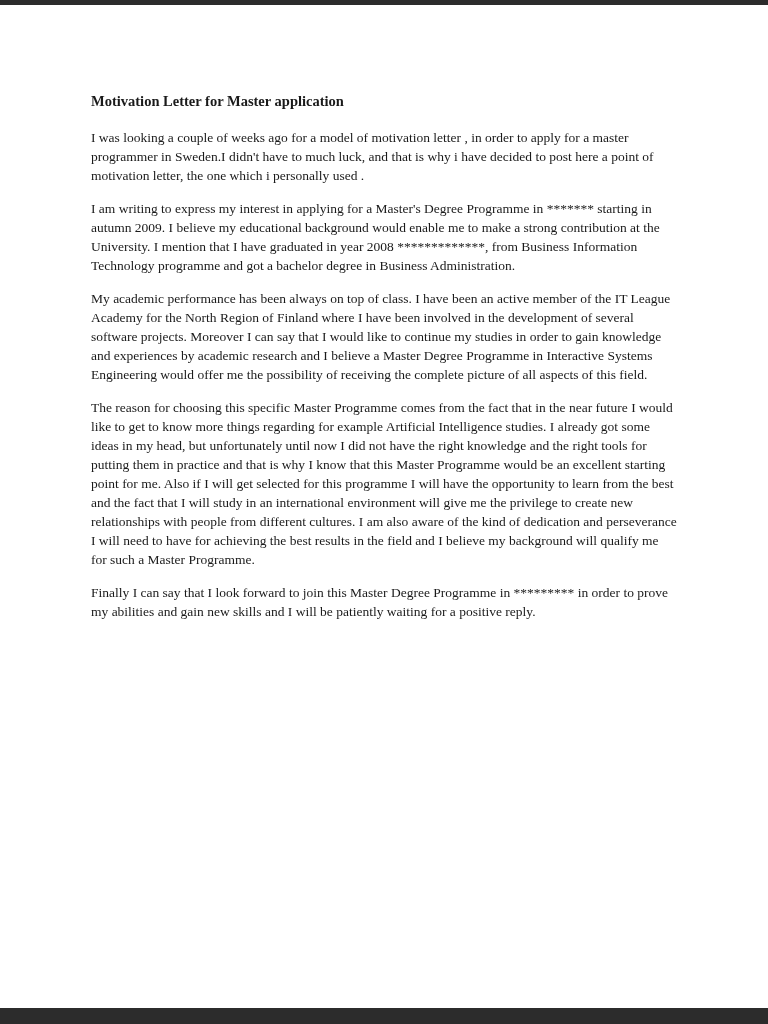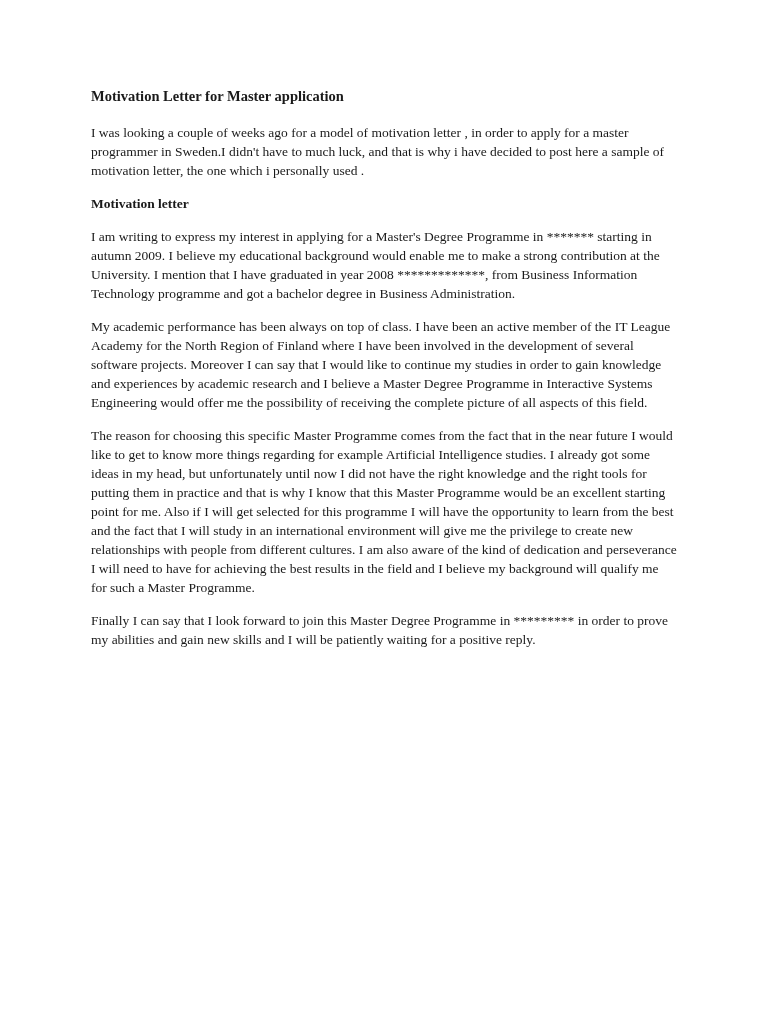--- a/index.html
+++ b/index.html
@@ -8,21 +8,21 @@
     padding: 0;
     background: #2c2c2c;
     font-family: "Liberation Serif", "DejaVu Serif", serif;
   }
   .viewer {
     width: 768px;
     height: 1024px;
     margin: 0 auto;
     background: #2c2c2c;
     display: flex;
-    flex-direction: row;
+    flex-direction: column;
     overflow: hidden;
   }
   .viewer-top-gap {
     height: 5px;
     flex: 0 0 auto;
     background: #2c2c2c;
   }
   .page {
     flex: 1 1 auto;
     background: #ffffff;
@@ -57,23 +57,22 @@
   }
 </style>
 </head>
 <body>
 
 <div class="viewer">
   <div class="viewer-top-gap"></div>
   <div class="page">
     <h1 class="doc-title">Motivation Letter for Master application</h1>
 
-    <p class="doc-paragraph">I was looking a couple of weeks ago for a model of motivation letter , in order to apply for a master programmer in Sweden.I didn't have to much luck, and that is why i have decided to post here a sample of motivation letter, the one which i personally used .</p>
+    <p class="doc-paragraph">I was looking a couple of weeks ago for a model of motivation letter , in order to apply for a master programmer in Sweden.I didn't have to much luck, and that is why i have decided to post here a point of motivation letter, the one which i personally used .</p>
 
-    <h2 class="doc-subheading">Motivation letter</h2>
 
 
 
     <p class="doc-paragraph">I am writing to express my interest in applying for a Master's Degree Programme in ******* starting in autumn 2009. I believe my educational background would enable me to make a strong contribution at the University. I mention that I have graduated in year 2008 *************, from Business Information Technology programme and got a bachelor degree in Business Administration.</p>
 
     <p class="doc-paragraph">My academic performance has been always on top of class. I have been an active member of the IT League Academy for the North Region of Finland where I have been involved in the development of several software projects. Moreover I can say that I would like to continue my studies in order to gain knowledge and experiences by academic research and I believe a Master Degree Programme in Interactive Systems Engineering would offer me the possibility of receiving the complete picture of all aspects of this field.</p>
 
     <p class="doc-paragraph">The reason for choosing this specific Master Programme comes from the fact that in the near future I would like to get to know more things regarding for example Artificial Intelligence studies. I already got some ideas in my head, but unfortunately until now I did not have the right knowledge and the right tools for putting them in practice and that is why I know that this Master Programme would be an excellent starting point for me. Also if I will get selected for this programme I will have the opportunity to learn from the best and the fact that I will study in an international environment will give me the privilege to create new relationships with people from different cultures. I am also aware of the kind of dedication and perseverance I will need to have for achieving the best results in the field and I believe my background will qualify me for such a Master Programme.</p>
 
     <p class="doc-paragraph">Finally I can say that I look forward to join this Master Degree Programme in ********* in order to prove my abilities and gain new skills and I will be patiently waiting for a positive reply.</p>

